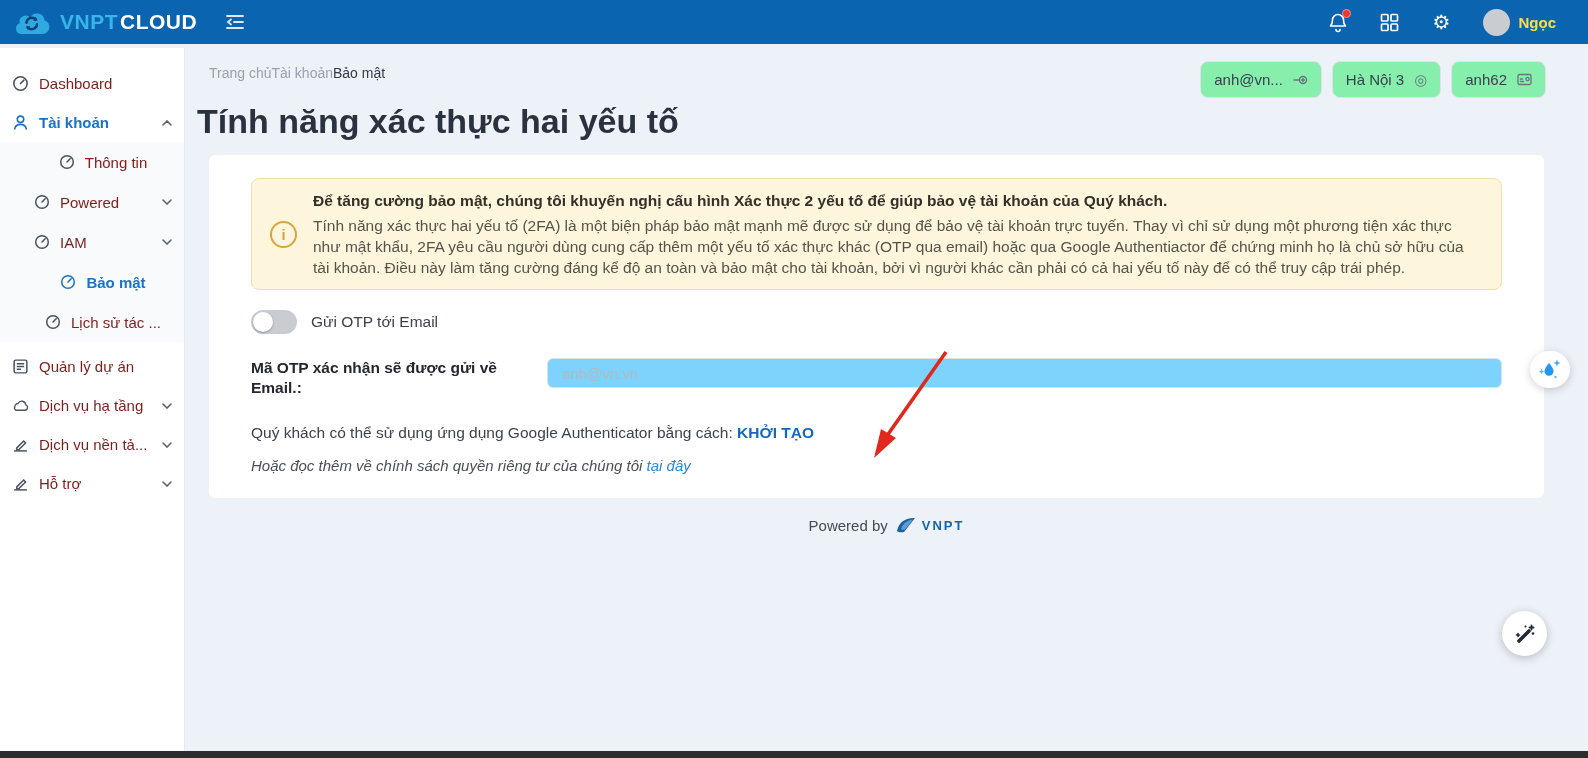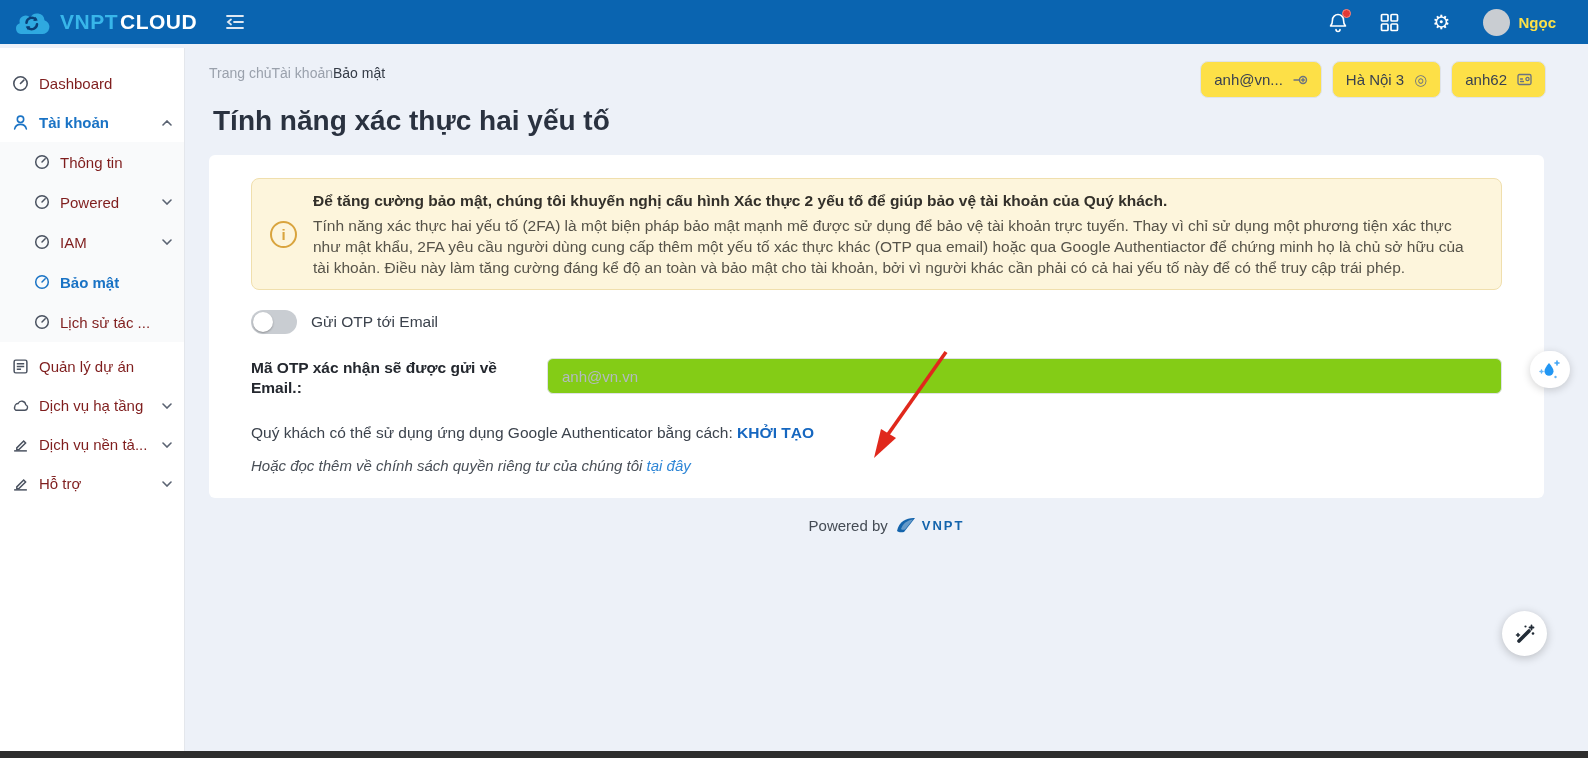--- a/index.html
+++ b/index.html
@@ -28,36 +28,36 @@
   
   .sidebar { position:absolute; top:48px; left:0; width:185px; bottom:7px; background:#fff;
              border-right:1px solid #e4e7ec; padding-top:16px; z-index:20; }
   .side-item { height:39px; display:flex; align-items:center; gap:10px; padding:0 12px;
                font-size:15px; color:#7f1d1d; cursor:pointer; white-space:nowrap; }
   .side-item .caret { margin-left:auto; color:#5a6372; display:flex; }
   .side-item.active { color:#1a73c5; font-weight:700; }
   .side-item.active svg.mi { stroke:#1a73c5; }
   svg.mi { stroke:#4a5260; flex:none; }
   .submenu { background:#f9fafb; margin-bottom:5px; }
-  .submenu .side-item { height:40px; padding-left:34px; }
+  .submenu .side-item { height:40px; padding-left:34px;justify-content:center; }
   .label-ellip { overflow:hidden; text-overflow:ellipsis; }
 
   
   .content { position:absolute; left:185px; top:48px; right:0; bottom:7px; overflow:hidden; }
   .header-row { display:flex; justify-content:space-between; align-items:flex-start;
                 padding:13px 42px 0 24px; }
   .breadcrumb { font-size:14px; color:#9aa1ac; padding-top:4px; }
   .crumb { cursor:pointer; }
   .crumb.current { color:#343b46; }
   .pills { display:flex; gap:10px; }
-  .pill { height:37px; background:#fde047; border:1px solid #dfe3e9; border-radius:8px;
+  .pill { height:37px; background:#86efac; border:1px solid #dfe3e9; border-radius:8px;
           display:flex; align-items:center; gap:10px; padding:0 13px; font-size:15px;
           color:#394150; cursor:pointer; }
   .pill-icon { color:#6b7280; display:flex; align-items:center; font-size:15px; }
-  .page-title { margin:6px 28px 0; font-size:28px; font-weight:700; color:#2a3240; line-height:34px; }
+  .page-title { margin:6px 12px 0; font-size:34px; font-weight:700; color:#2a3240; line-height:34px; }
 
   .card { margin:17px 44px 0 24px; background:#fff; border-radius:6px; padding:23px 42px 24px; }
 
   .alert { display:flex; gap:16px; background:#fdf5dc; border:1px solid #f0dfad; border-radius:8px;
            padding:11px 18px; align-items:center; }
   .alert-icon { width:27px; height:27px; flex:none; border:2px solid #d9a43e; border-radius:50%;
                 color:#d9a43e; display:flex; align-items:center; justify-content:center;
                 font-size:15px; font-weight:700; }
   .alert-title { font-size:15.5px; font-weight:700; color:#33302a; line-height:21px; margin-bottom:4px; }
   .alert-body { font-size:15.5px; color:#565349; line-height:21px; }
@@ -65,21 +65,21 @@
   .toggle-row { margin-top:20px; display:flex; align-items:center; gap:14px; }
   .switch { width:46px; height:24px; border-radius:12px; background:#c9cdd2; position:relative;
             cursor:pointer; flex:none; }
   .switch-knob { position:absolute; left:2px; top:2px; width:20px; height:20px; border-radius:50%;
                  background:#fff; box-shadow:0 1px 2px rgba(0,0,0,.3); }
   .toggle-label { font-size:15.5px; color:#3c434d; }
 
   .form-row { margin-top:24px; display:flex; align-items:flex-start; }
   .form-label { width:296px; flex:none; font-size:15.5px; font-weight:700; color:#23272e;
                 line-height:20px; padding-right:40px; }
-  .form-input { flex:1; height:36px; background:#84cc16; border:1px solid #dee2e6; border-radius:6px;
+  .form-input { flex:1; height:30px; background:#7dd3fc; border:1px solid #dee2e6; border-radius:6px;
                 padding:0 14px; font-size:15px; color:#333; outline:none;
                 font-family:"Liberation Sans","DejaVu Sans",sans-serif; }
   .form-input::placeholder { color:#b3bac1; }
 
   .auth-line { margin-top:26px; font-size:15.5px; color:#3c434d; }
   .auth-link { color:#1667c0; font-weight:700; text-decoration:none; cursor:pointer; }
   .privacy-line { margin-top:15px; font-size:15px; font-style:italic; color:#494f57; }
   .privacy-link { color:#2e86d6; text-decoration:none; cursor:pointer; }
 
   .powered { display:flex; justify-content:center; align-items:center; gap:7px; margin-top:18px;

